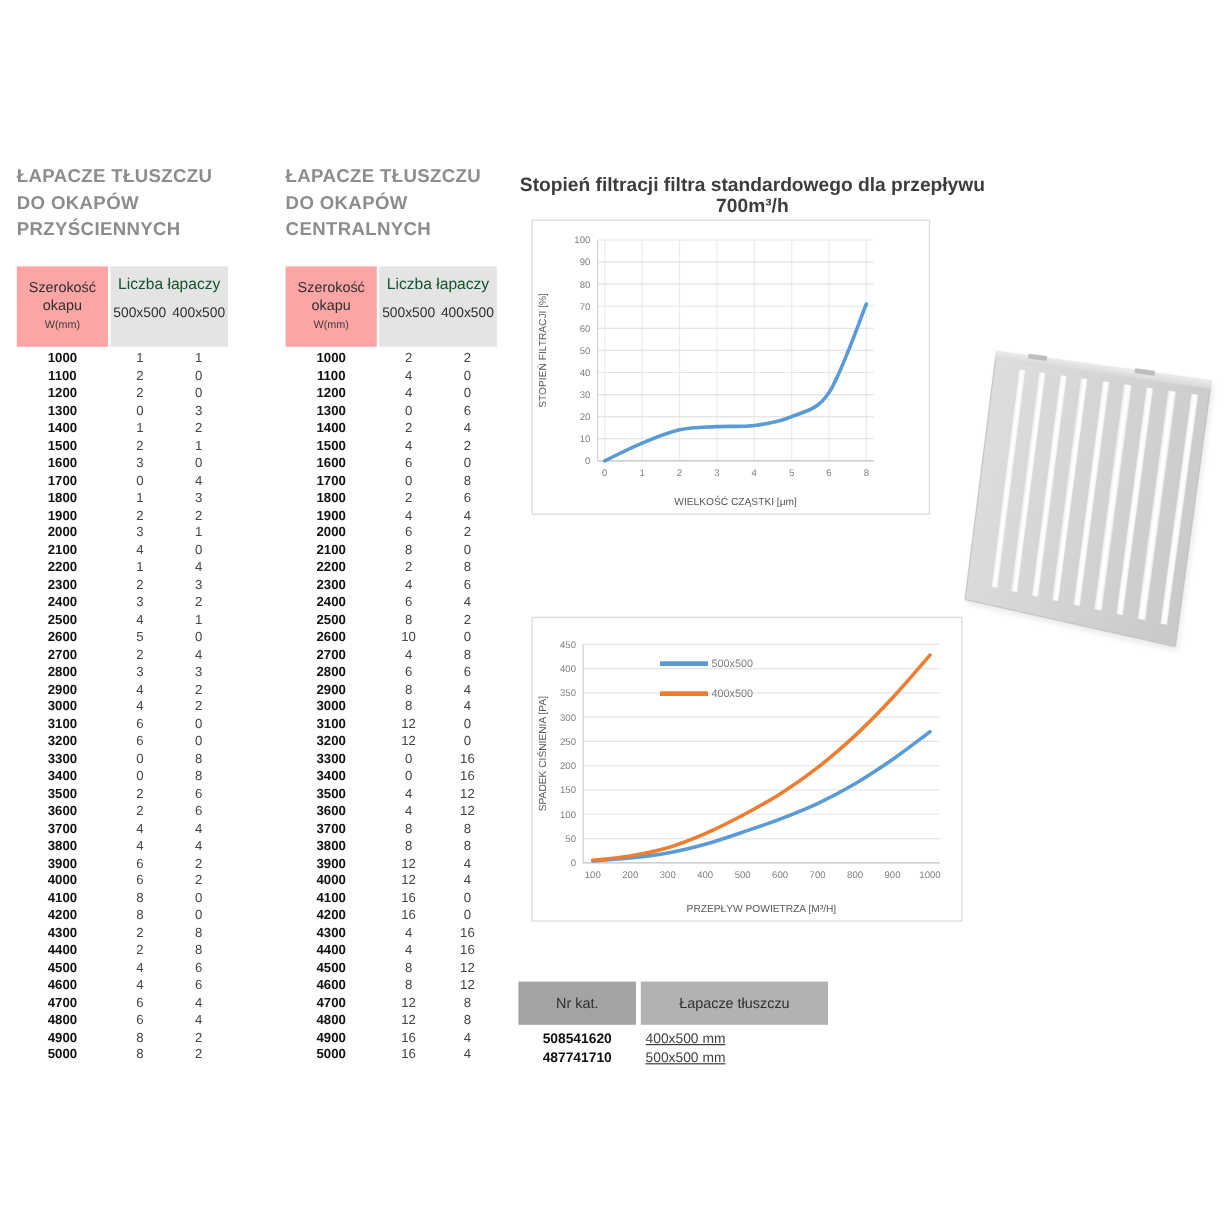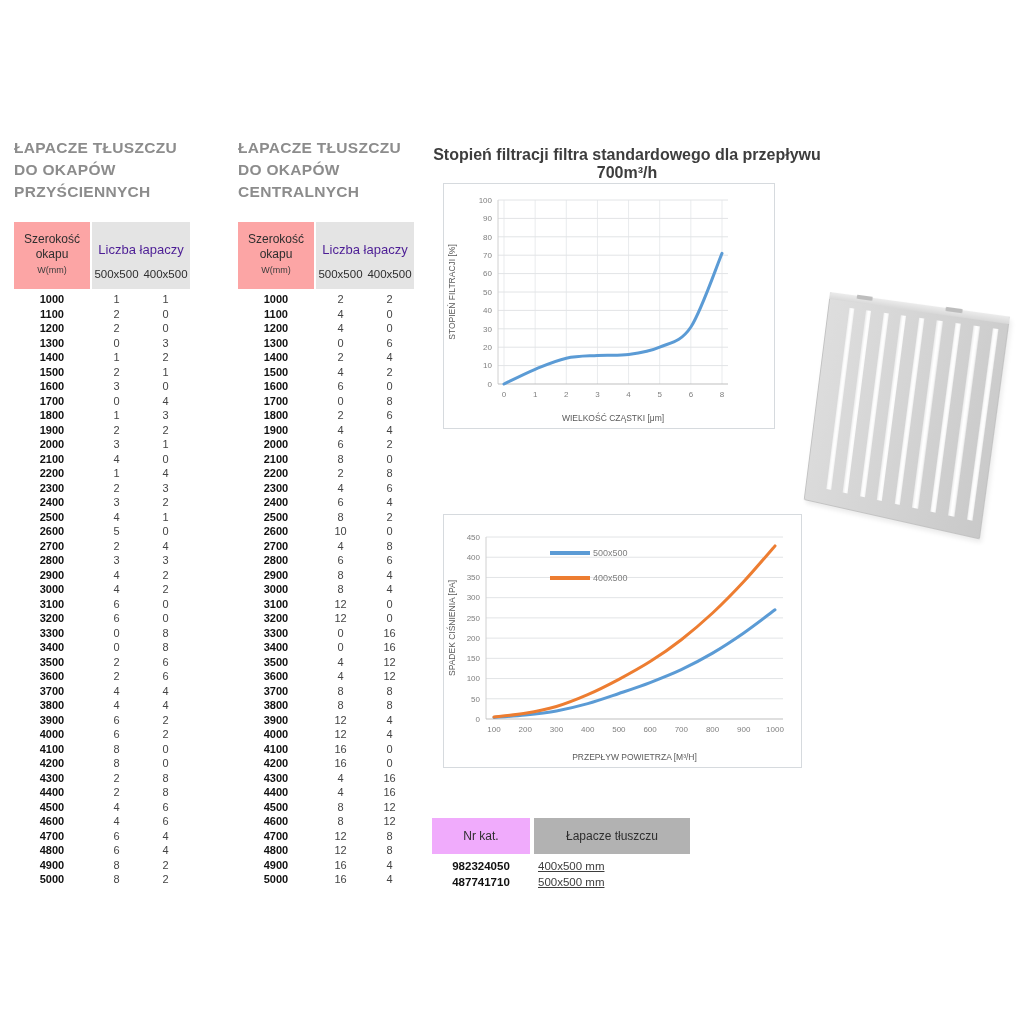--- a/index.html
+++ b/index.html
@@ -9,40 +9,40 @@
   
   .gt-title{font-size:15.5px;font-weight:bold;color:#8c8c8c;line-height:22px;letter-spacing:.3px;white-space:pre-line;}
 
   
   .gtable{position:absolute;width:176px;}
   .gt-head{display:flex;margin-top:19px;}
   .gt-h1{width:76px;background:#fca5a5;text-align:center;padding-top:10px;height:57px;box-sizing:content-box;}
   .gt-h1-name{font-size:12px;color:#2e2e2e;line-height:15px;width:64px;margin:0 auto;}
   .gt-h1-unit{font-size:9px;color:#3d3d3d;margin-top:3px;}
   .gt-h2{width:98px;margin-left:2px;background:#e4e4e4;height:67px;}
-  .gt-group{font-size:13px;color:#4c1d95;text-align:center;padding-top:7px;margin-top:13px;}
+  .gt-group{font-size:13px;color:#14532d;text-align:center;padding-top:7px;}
   .gt-subs{display:flex;margin-top:11px;}
   .gt-subs span{width:49px;text-align:center;font-size:11.5px;color:#2e2e2e;}
   .gt-rows{margin-top:3px;}
   .gt-row{display:flex;line-height:14.5px;}
   .gt-row div{font-size:11px;color:#444;text-align:center;}
   .gt-row div:nth-child(1){width:76px;font-weight:bold;color:#111;}
   .gt-row div:nth-child(2){width:49px;margin-left:2px;}
   .gt-row div:nth-child(3){width:49px;}
 
   
   .chart-title{position:absolute;font-size:16px;font-weight:600;color:#3d3d3d;text-align:center;}
   .chart-box{position:absolute;border:1px solid #d6dade;background:#fff;}
   .chart-box svg{display:block;}
   svg text{font-family:"Liberation Sans",sans-serif;}
 
   
   .cattable{position:absolute;width:258px;}
   .cat-head{display:flex;height:36px;}
-  .cat-h0{width:98px;background:#f0abfc;display:flex;align-items:center;justify-content:center;font-size:12px;color:#2e2e2e;}
+  .cat-h0{width:98px;background:#a3a3a3;display:flex;align-items:center;justify-content:center;font-size:12px;color:#2e2e2e;}
   .cat-h1{width:156px;margin-left:4px;background:#b2b2b2;display:flex;align-items:center;justify-content:center;font-size:12px;color:#2e2e2e;}
   .cat-rows{margin-top:4px;}
   .cat-row{display:flex;line-height:16px;}
   .cat-row div{font-size:11.5px;color:#3d3d3d;}
   .cat-row div:nth-child(1){width:98px;text-align:center;font-weight:bold;color:#111;}
   .cat-row div:nth-child(2){width:156px;margin-left:0;padding-left:8px;box-sizing:border-box;text-decoration:underline;}
 
   
   .filter-wrap{position:absolute;left:826px;top:286px;width:196px;height:280px;}
   .filter-panel{position:absolute;left:4px;top:6px;width:176px;height:212px;
@@ -605,21 +605,21 @@
       </svg>
   </div>
 
   <div class="cattable" style="left:432px;top:818px;">
     <div class="cat-head">
       <div class="cat-h0">Nr kat.</div>
       <div class="cat-h1">Łapacze tłuszczu</div>
     </div>
     <div class="cat-rows">
         <div class="cat-row">
-          <div>982324050</div>
+          <div>508541620</div>
           <div>400x500 mm</div>
         </div>
         <div class="cat-row">
           <div>487741710</div>
           <div>500x500 mm</div>
         </div>
       </div>
   </div>
 
   <div class="filter-wrap">

